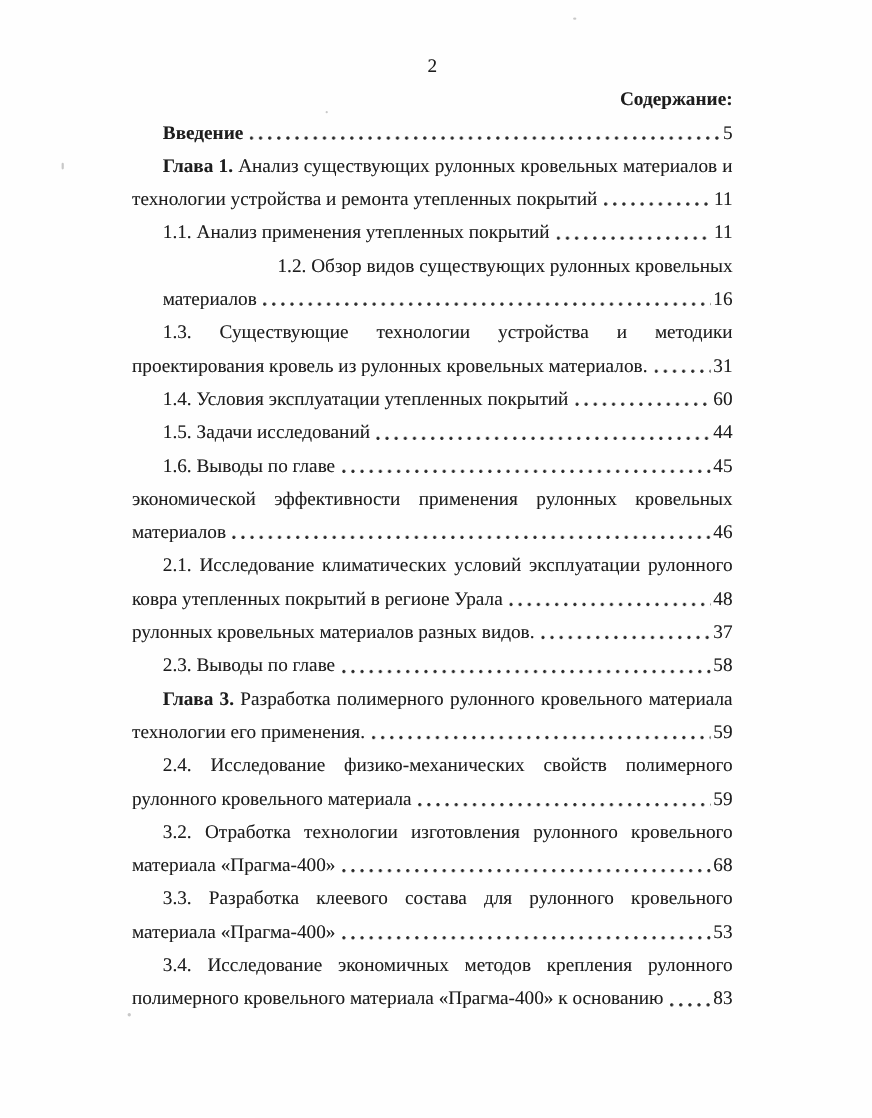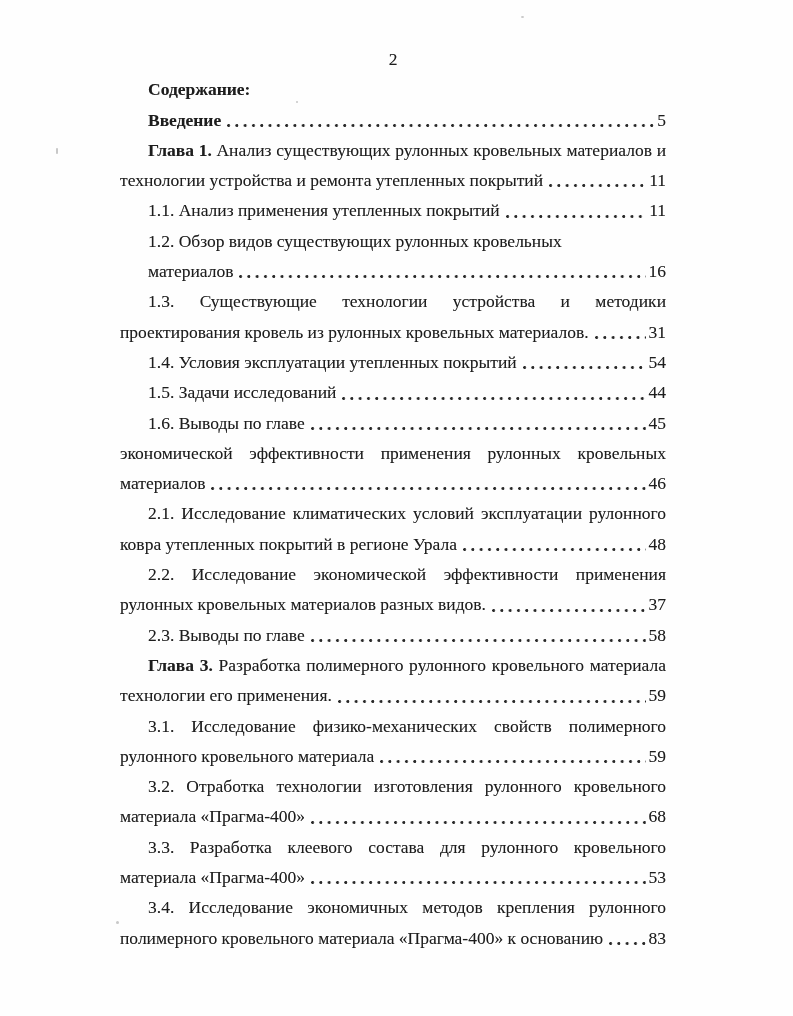--- a/index.html
+++ b/index.html
@@ -21,20 +21,21 @@
     position: absolute;
     left: 120px;
     top: 44px;
     width: 546px;
     font-size: 17.5px;
   }
   .row {
     height: 30.3px;
     line-height: 30.3px;
     white-space: nowrap;
+    text-align: right;
   }
   .row.justify {
     white-space: normal;
     text-align: justify;
     text-align-last: justify;
     overflow: hidden;
   }
   .row.entry { display: flex; }
   .row.ind { padding-left: 28px; }
   .pre { font-weight: 700; }
@@ -99,21 +100,21 @@
         </div>
         <div class="row ind justify"><span class="t"> <span class="txt">1.3. Существующие технологии устройства и методики</span></span></div>
         <div class="row entry">
           <span class="t"> <span class="txt">проектирования кровель из рулонных кровельных материалов.</span></span>
           <span class="leader"></span>
           <span class="pg">31</span>
         </div>
         <div class="row ind entry">
           <span class="t"> <span class="txt">1.4. Условия эксплуатации утепленных покрытий</span></span>
           <span class="leader"></span>
-          <span class="pg">54</span>
+          <span class="pg">60</span>
         </div>
         <div class="row ind entry">
           <span class="t"> <span class="txt">1.5. Задачи исследований</span></span>
           <span class="leader"></span>
           <span class="pg">44</span>
         </div>
         <div class="row ind entry">
           <span class="t"> <span class="txt">1.6. Выводы по главе</span></span>
           <span class="leader"></span>
           <span class="pg">45</span>
@@ -123,38 +124,37 @@
           <span class="t"> <span class="txt">материалов</span></span>
           <span class="leader"></span>
           <span class="pg">46</span>
         </div>
         <div class="row ind justify"><span class="t"> <span class="txt">2.1. Исследование климатических условий эксплуатации рулонного</span></span></div>
         <div class="row entry">
           <span class="t"> <span class="txt">ковра утепленных покрытий в регионе Урала</span></span>
           <span class="leader"></span>
           <span class="pg">48</span>
         </div>
-        <div class="row ind justify"><span class="t"> <span class="txt">2.2. Исследование экономической эффективности применения</span></span></div>
         <div class="row entry">
           <span class="t"> <span class="txt">рулонных кровельных материалов разных видов.</span></span>
           <span class="leader"></span>
           <span class="pg">37</span>
         </div>
         <div class="row ind entry">
           <span class="t"> <span class="txt">2.3. Выводы по главе</span></span>
           <span class="leader"></span>
           <span class="pg">58</span>
         </div>
         <div class="row ind justify"><span class="t"><b class="pre">Глава 3.</b> <span class="txt">Разработка полимерного рулонного кровельного материала и</span></span></div>
         <div class="row entry">
           <span class="t"> <span class="txt">технологии его применения.</span></span>
           <span class="leader"></span>
           <span class="pg">59</span>
         </div>
-        <div class="row ind justify"><span class="t"> <span class="txt">3.1. Исследование физико-механических свойств полимерного</span></span></div>
+        <div class="row ind justify"><span class="t"> <span class="txt">2.4. Исследование физико-механических свойств полимерного</span></span></div>
         <div class="row entry">
           <span class="t"> <span class="txt">рулонного кровельного материала</span></span>
           <span class="leader"></span>
           <span class="pg">59</span>
         </div>
         <div class="row ind justify"><span class="t"> <span class="txt">3.2. Отработка технологии изготовления рулонного кровельного</span></span></div>
         <div class="row entry">
           <span class="t"> <span class="txt">материала «Прагма-400»</span></span>
           <span class="leader"></span>
           <span class="pg">68</span>

